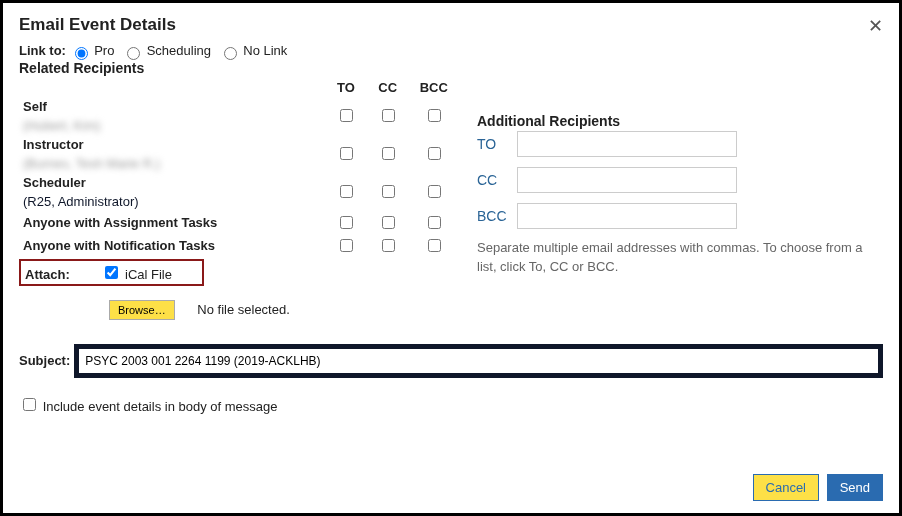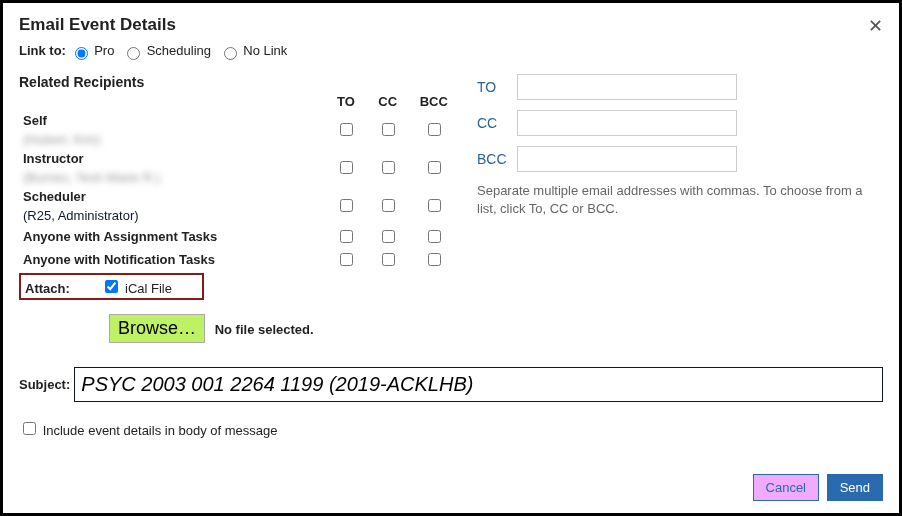--- a/index.html
+++ b/index.html
@@ -25,27 +25,27 @@
     color: #555;
     cursor: pointer;
   }
   .title {
     font-size: 17px;
     font-weight: bold;
     margin: 0 0 8px 0;
   }
   .linkto-row {
     font-size: 13px;
-    margin-bottom: 14px;
   }
   .linkto-row label { margin-right: 4px; }
   .linkto-radio { vertical-align: middle; }
   .columns {
     display: flex;
     width: 100%;
+    align-items: center;
   }
   .col-left {
     width: 440px;
   }
   .col-right {
     flex: 1;
     padding-left: 18px;
   }
   .section-head {
     font-weight: bold;
@@ -72,27 +72,27 @@
   .cb-cell { text-align: center; width: 30px; }
   .attach-row {
     border: 2px solid #8a1919;
     display: inline-block;
     padding: 2px 30px 2px 4px;
     margin-top: 2px;
   }
   .attach-row .alabel { font-weight: bold; margin-right: 28px; }
   .browse-row { margin: 14px 0 10px 90px; }
   .browse-btn {
-    background: #bef264;
+    background: #fde047;
     border: 1px solid #aaa;
     padding: 3px 8px;
-    font-size: 18px;
+    font-size: 11px;
     cursor: pointer;
   }
-  .nofile { margin-left: 6px; font-weight: bold; }
+  .nofile { margin-left: 19px; }
   .add-row {
     display: flex;
     align-items: center;
     margin-bottom: 10px;
   }
   .add-label {
     color: #2a6496;
     width: 40px;
     font-size: 14px;
   }
@@ -110,24 +110,23 @@
     margin-top: 4px;
   }
   .subject-row {
     display: flex;
     align-items: center;
     margin-top: 14px;
   }
   .subject-label { font-weight: bold; margin-right: 4px; }
   .subject-input {
     flex: 1;
-    border: 1px solid #0f172a;
+    border: 5px solid #0f172a;
     padding: 5px 6px;
-    font-size: 20px;
-    font-style: italic;
+    font-size: 12px;
   }
   .body-row { margin-top: 6px; }
   .body-label { font-weight: bold; margin-right: 10px; }
   .body-hint { color: #666; }
   .body-textarea {
     width: 100%;
     height: 70px;
     margin-top: 6px;
     border: 1px solid #ccc;
     resize: none;
@@ -139,21 +138,21 @@
     position: absolute;
     bottom: 12px;
     right: 16px;
   }
   .btn {
     font-size: 13px;
     padding: 5px 12px;
     border: 1px solid #2a6bb0;
     cursor: pointer;
   }
-  .btn-cancel { background: #f0abfc; color: #2a6bb0; margin-right: 4px; }
+  .btn-cancel { background: #fde047; color: #2a6bb0; margin-right: 4px; }
   .btn-send { background: #2a6bb0; color: #fff; }
 </style>
 </head>
 <body>
 
 <div class="dialog">
 
   <div class="close-x">✕</div>
 
   <div class="title">Email Event Details</div>
@@ -240,20 +239,21 @@
         </label>
       </div>
 
       <div class="browse-row">
         <button class="browse-btn">Browse…</button>
         <span class="nofile">No file selected.</span>
       </div>
     </div>
 
     <div class="col-right">
+      <div class="section-head">Additional Recipients</div>
 
       <div class="add-row">
         <span class="add-label">TO</span>
         <input type="text" class="add-input" style="">
       </div>
       <div class="add-row">
         <span class="add-label">CC</span>
         <input type="text" class="add-input" style="">
       </div>
       <div class="add-row">

